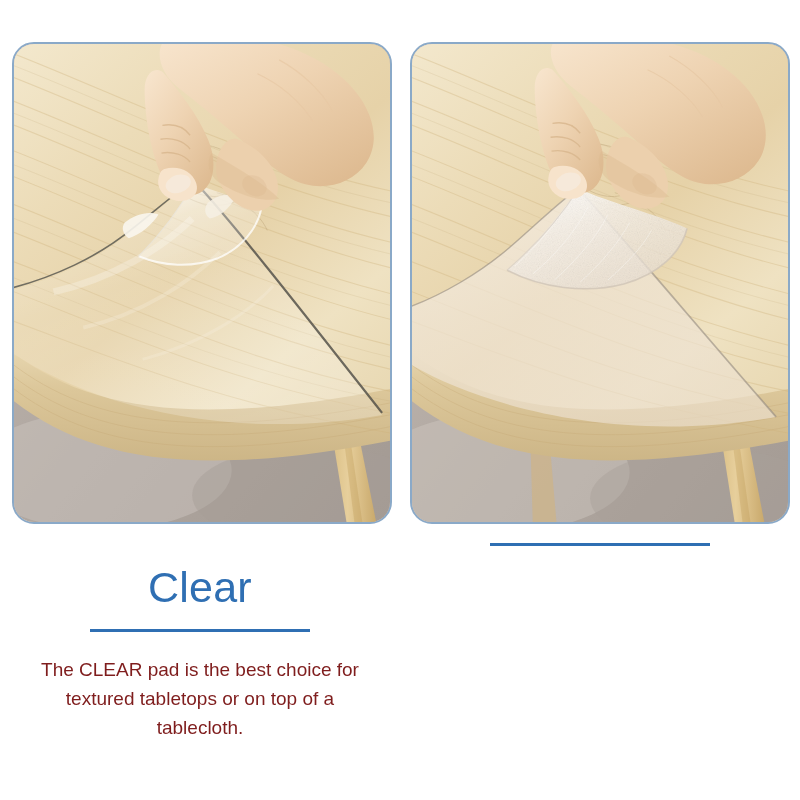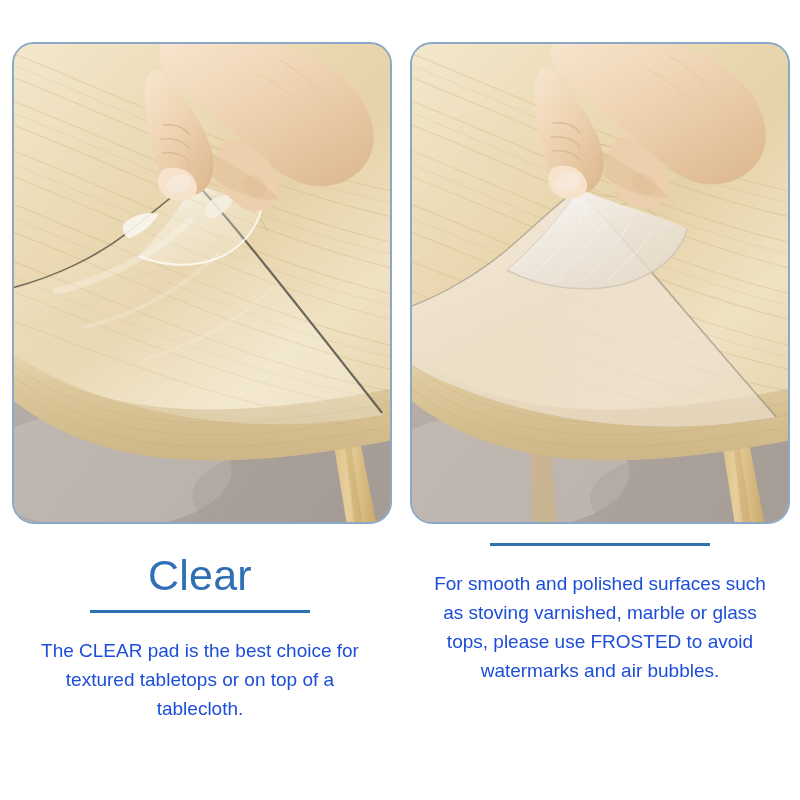--- a/index.html
+++ b/index.html
@@ -55,40 +55,40 @@
   .col {
     position: absolute;
     top: 0;
     width: 390px;
     text-align: center;
   }
   .col-left  { left: 5px; }
   .col-right { left: 405px; }
 
   .heading {
-    margin: 4px;
+    margin: 16px;
     padding-top: 11px;
     font-size: 43px;
     line-height: 52px;
     font-weight: 400;
     color: #2f6fb3;
     letter-spacing: 0.2px;
   }
   .rule {
     width: 220px;
     height: 3px;
     margin: 9px auto 0 auto;
     background: #2f6fb3;
   }
   .body-text {
     margin: 23px auto 0 auto;
     width: 356px;
     font-size: 19px;
     line-height: 29px;
-    color: #1d4ed8;
+    color: #7f1d1d;
     text-align: center;
   }
 </style>
 </head>
 <body>
 
 <div class="page">
 
   <div class="panels">
 
@@ -388,17 +388,16 @@
   <div class="captions">
 
     <div class="col col-left">
       <h2 class="heading">Clear</h2>
       <div class="rule"></div>
       <p class="body-text">The CLEAR pad is the best choice for textured tabletops or on top of a tablecloth.</p>
     </div>
 
     <div class="col col-right">
       <div class="rule"></div>
-      <p class="body-text">For smooth and polished surfaces such as stoving varnished, marble or glass tops, please use FROSTED to avoid watermarks and air bubbles.</p>
     </div>
   </div>
 
 </div>
 
 </body></html>

